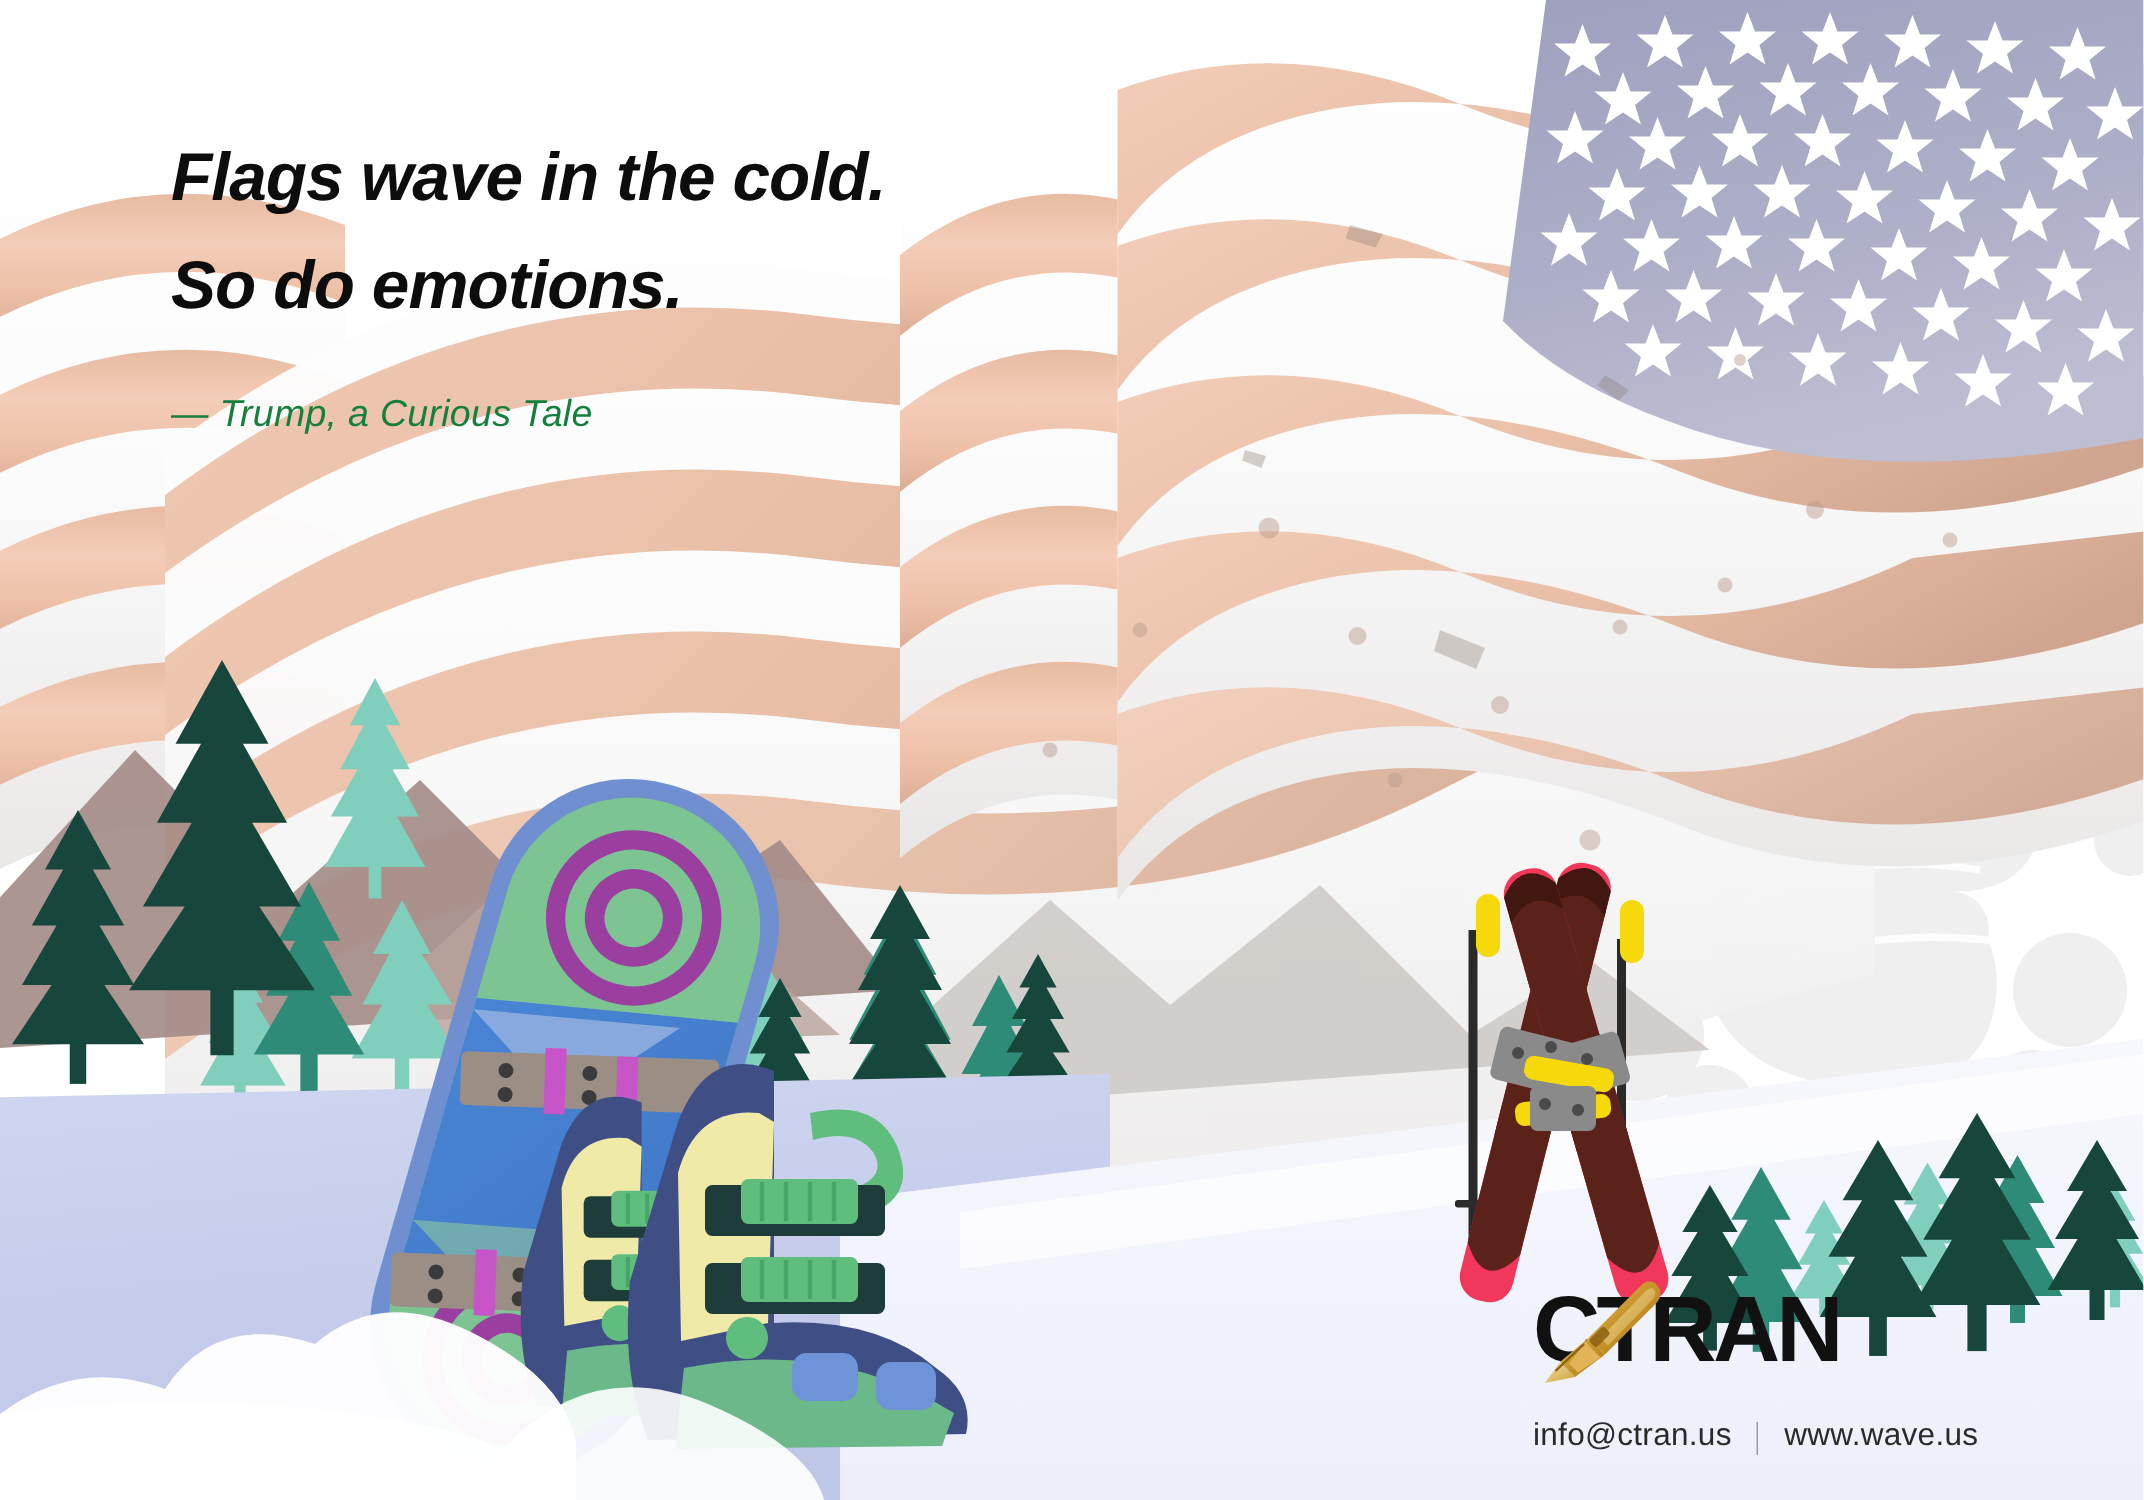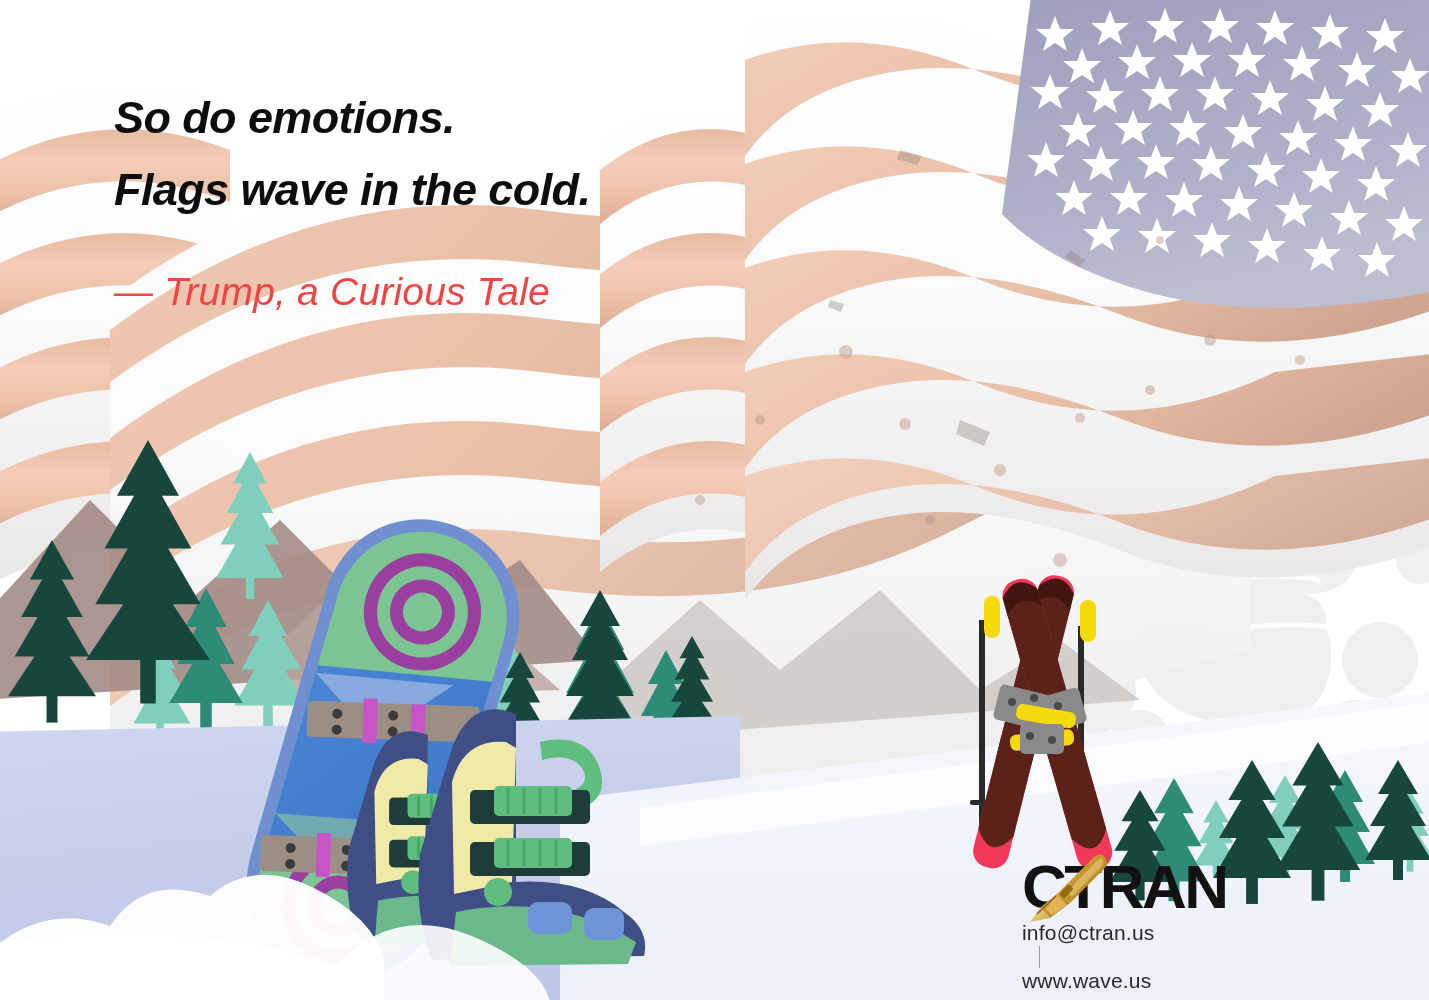--- a/index.html
+++ b/index.html
@@ -30,28 +30,28 @@
     font-family:"Liberation Sans", sans-serif;
     font-style:italic;
     font-weight:700;
     font-size:45px;
     line-height:72px;
     letter-spacing:-0.6px;
     color:#0d0d0d;
     white-space:nowrap;
   }
   #quote-attribution {
-    margin-top:42px;
+    margin-top:26px;
     font-family:"Liberation Sans", sans-serif;
     font-style:italic;
     font-weight:400;
-    font-size:39px;
+    font-size:25px;
     line-height:48px;
     letter-spacing:0.2px;
-    color:#ef4444;
+    color:#15803d;
     white-space:nowrap;
   }
 
   
   #brand-block {
     position:absolute;
     left:1022px; top:858px;
     width:340px;
     z-index:70;
     text-align:left;
@@ -73,30 +73,29 @@
     z-index:2;
   }
   #pen-nib-icon {
     position:absolute;
     left:4px; top:-6px;
     width:84px; height:70px;
     z-index:3;
     pointer-events:none;
   }
   #contact-row {
-    margin-top:4px;
+    margin-top:28px;
     display:flex;
-    align-items:flex-start;
+    align-items:flex-end;
     font-family:"Liberation Sans", sans-serif;
     font-weight:400;
     font-size:21px;
     line-height:26px;
     color:#2a2a2a;
     letter-spacing:0.2px;
-    flex-direction:column;
   }
   .contact-sep {
     display:inline-block;
     width:1px; height:22px;
     background:#9a9a9a;
     margin:0 17px;
   }
 </style>
 </head>
 <body>
@@ -604,22 +603,22 @@
         <path d="M-20 960 q60 -60 130 -34 q34 -52 100 -30 q44 -38 104 -8 q60 30 70 72 l0 60 -404 0 z" opacity="0.96"></path>
         <path d="M330 972 q60 -70 142 -36 q70 30 78 66 l0 8 -220 0 z" opacity="0.9"></path>
         <ellipse cx="86" cy="988" rx="120" ry="44"></ellipse>
       </g>
 
       <ellipse cx="120" cy="1005" rx="260" ry="70" fill="#ffffff" opacity="0.85"></ellipse>
     </g>
   </svg>
 
   <div id="quote-block">
+    <div class="quote-line">Flags wave in the cold.</div>
     <div class="quote-line">So do emotions.</div>
-    <div class="quote-line">Flags wave in the cold.</div>
     <div id="quote-attribution">— Trump, a Curious Tale</div>
   </div>
 
   <div id="brand-block">
     <div id="logo-row">
       <span id="logo-wordmark">CTRAN</span>
       <svg id="pen-nib-icon" viewBox="0 0 84 70" aria-hidden="true">
         <defs>
           <linearGradient id="gGold" x1="0" y1="0" x2="1" y2="1">
             <stop offset="0%" stop-color="#e8c06a"></stop>

